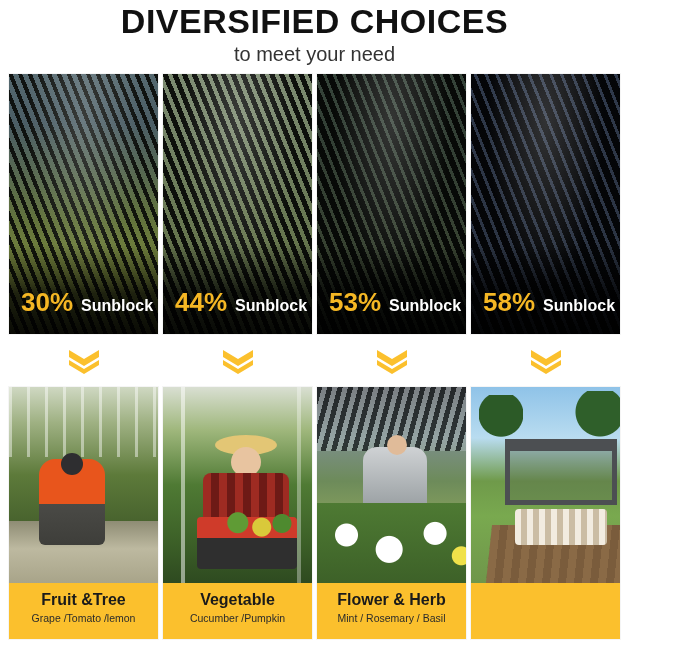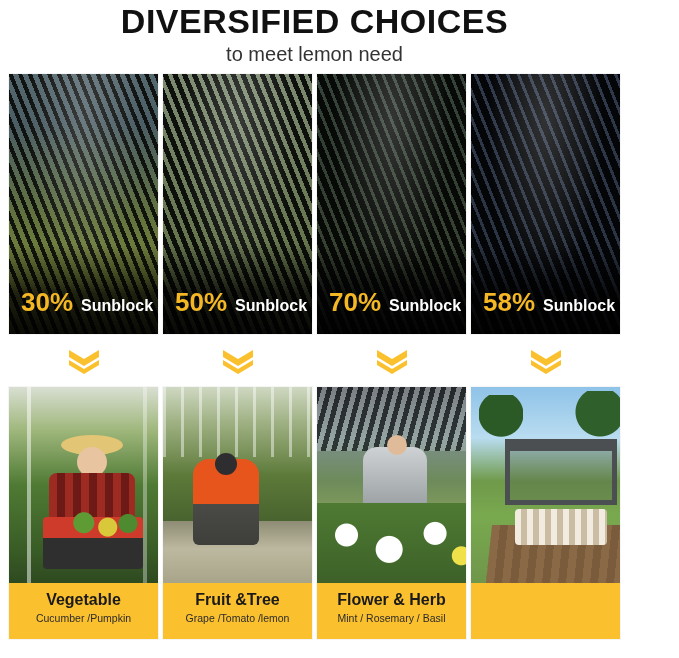--- a/index.html
+++ b/index.html
@@ -286,21 +286,21 @@
 
   .frame-shadow { box-shadow: 0 0 0 1px rgba(0,0,0,0.04); }
 </style>
 </head>
 <body>
 
 <div class="page">
 
   <div class="heading">
     <div class="title">DIVERSIFIED CHOICES</div>
-    <div class="subtitle">to meet lemon need</div>
+    <div class="subtitle">to meet your need</div>
   </div>
 
   <div class="top-row">
 
     <div class="shade-card frame-shadow">
       <div class="shade-img">
         <div class="mesh s30"></div>
         <div class="glow"></div>
         <div class="bottom-fade"></div>
       </div>
@@ -310,33 +310,33 @@
       </div>
     </div>
 
     <div class="shade-card frame-shadow">
       <div class="shade-img">
         <div class="mesh s50"></div>
         <div class="glow"></div>
         <div class="bottom-fade"></div>
       </div>
       <div class="shade-label">
-        <span class="pct">50%</span>
+        <span class="pct">44%</span>
         <span class="pct-word">Sunblock</span>
       </div>
     </div>
 
     <div class="shade-card frame-shadow">
       <div class="shade-img">
         <div class="mesh s70"></div>
         <div class="glow"></div>
         <div class="bottom-fade"></div>
       </div>
       <div class="shade-label">
-        <span class="pct">70%</span>
+        <span class="pct">53%</span>
         <span class="pct-word">Sunblock</span>
       </div>
     </div>
 
     <div class="shade-card frame-shadow">
       <div class="shade-img">
         <div class="mesh s90"></div>
         <div class="glow"></div>
         <div class="bottom-fade"></div>
       </div>
@@ -369,20 +369,35 @@
     </div>
     <div class="arrow-cell">
       <svg class="chev" viewBox="0 0 34 26">
         <path d="M2 2 L17 11 L32 2 L32 9 L17 18 L2 9 Z" fill="#fbc02d"></path>
         <path d="M2 12 L17 21 L32 12 L32 17 L17 26 L2 17 Z" fill="#fbc02d"></path>
       </svg>
     </div>
   </div>
 
   <div class="bottom-row">
+
+    <div class="use-card frame-shadow">
+      <div class="use-photo">
+        <div class="scene sc-fruit">
+          <div class="arch"></div>
+          <div class="floor"></div>
+          <div class="person"></div>
+          <div class="head"></div>
+        </div>
+      </div>
+      <div class="use-caption">
+        <div class="use-title">Fruit &amp;Tree</div>
+        <div class="use-sub">Grape /Tomato /lemon</div>
+      </div>
+    </div>
 
     <div class="use-card frame-shadow">
       <div class="use-photo">
         <div class="scene sc-veg">
           <div class="pole"></div>
           <div class="pole2"></div>
           <div class="hat"></div>
           <div class="face"></div>
           <div class="shirt"></div>
           <div class="crate"></div>
@@ -390,35 +405,20 @@
         </div>
       </div>
       <div class="use-caption">
         <div class="use-title">Vegetable</div>
         <div class="use-sub">Cucumber /Pumpkin</div>
       </div>
     </div>
 
     <div class="use-card frame-shadow">
       <div class="use-photo">
-        <div class="scene sc-fruit">
-          <div class="arch"></div>
-          <div class="floor"></div>
-          <div class="person"></div>
-          <div class="head"></div>
-        </div>
-      </div>
-      <div class="use-caption">
-        <div class="use-title">Fruit &amp;Tree</div>
-        <div class="use-sub">Grape /Tomato /lemon</div>
-      </div>
-    </div>
-
-    <div class="use-card frame-shadow">
-      <div class="use-photo">
         <div class="scene sc-flower">
           <div class="roof"></div>
           <div class="person"></div>
           <div class="head"></div>
           <div class="flowers"></div>
         </div>
       </div>
       <div class="use-caption">
         <div class="use-title">Flower &amp; Herb</div>
         <div class="use-sub">Mint /  Rosemary /  Basil</div>

